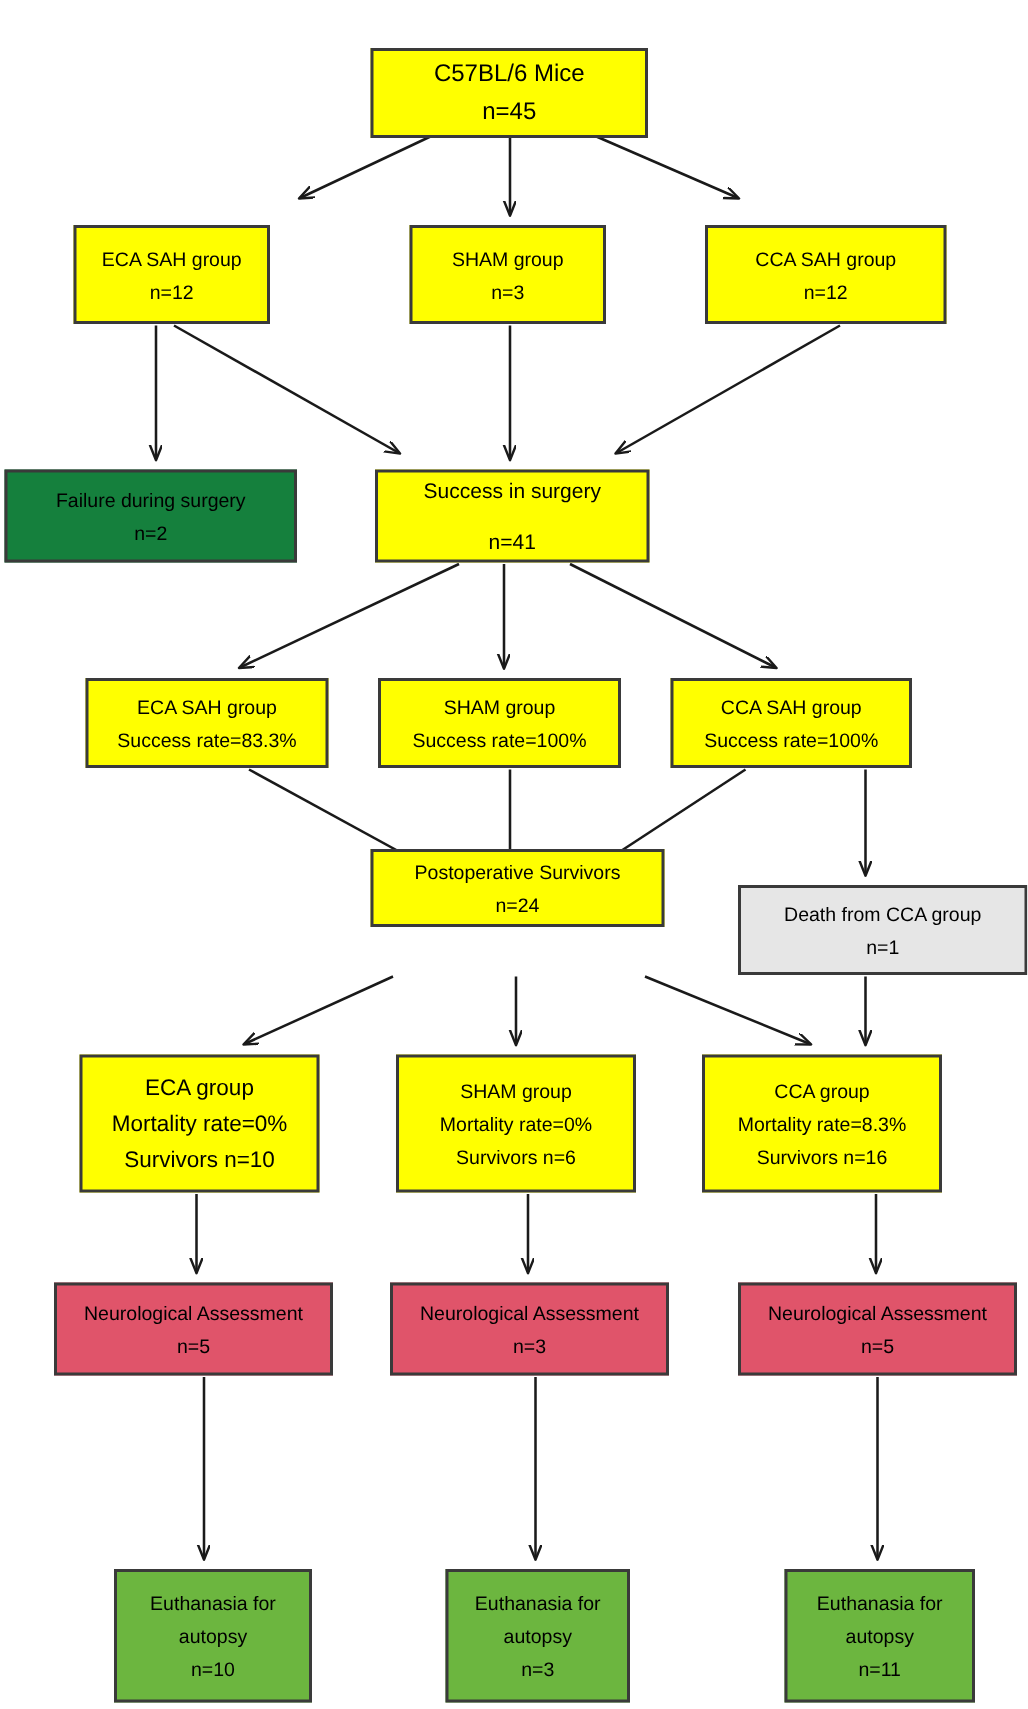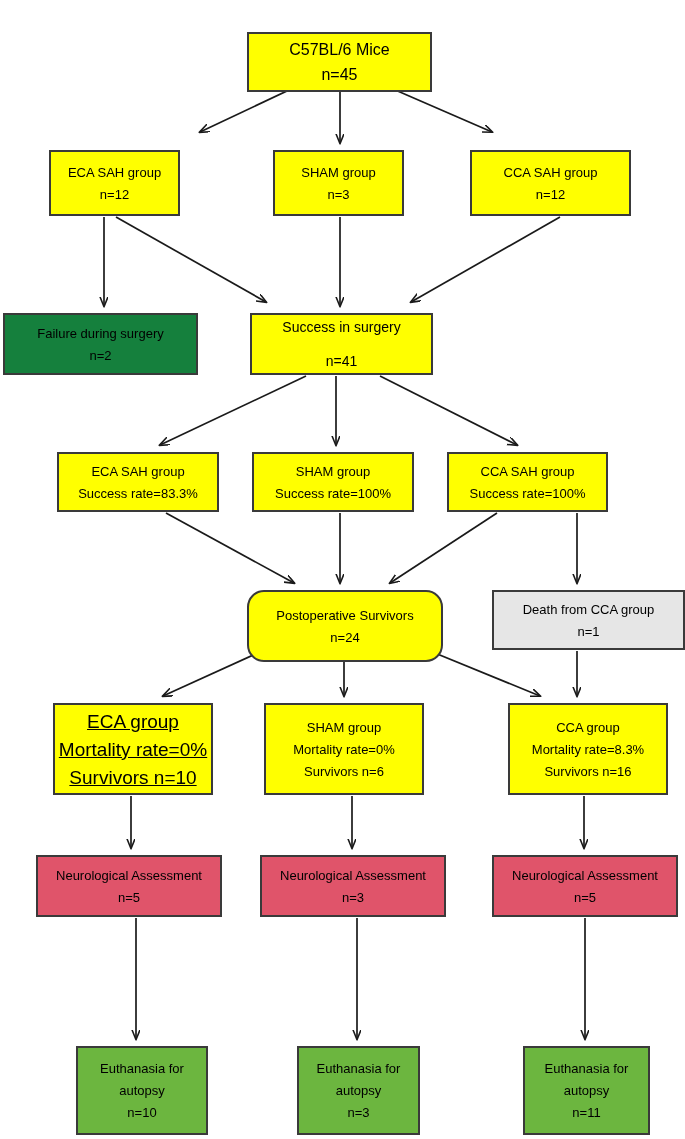--- a/index.html
+++ b/index.html
@@ -111,39 +111,39 @@
         <span class="line">Success rate=83.3%</span>
       </div>
       <div class="node" style="left: 252px; top: 452px; width: 162px; height: 60px; background: rgb(255, 255, 0); border-color: rgb(58, 58, 58); font-size: 13px;">
         <span class="line">SHAM group</span>
         <span class="line">Success rate=100%</span>
       </div>
       <div class="node" style="left: 447px; top: 452px; width: 161px; height: 60px; background: rgb(255, 255, 0); border-color: rgb(58, 58, 58); font-size: 13px;">
         <span class="line">CCA SAH group</span>
         <span class="line">Success rate=100%</span>
       </div>
-      <div class="node" style="left: 247px; top: 590px; width: 196px; height: 72px; background: rgb(255, 255, 0); border-color: rgb(58, 58, 58); font-size: 13px; border-radius: 17px;">
+      <div class="node" style="left: 247px; top: 566px; width: 196px; height: 52px; background: rgb(255, 255, 0); border-color: rgb(58, 58, 58); font-size: 13px;">
         <span class="line">Postoperative Survivors</span>
         <span class="line">n=24</span>
       </div>
       <div class="node" style="left: 492px; top: 590px; width: 193px; height: 60px; background: rgb(230, 230, 230); border-color: rgb(58, 58, 58); font-size: 13px;">
         <span class="line">Death from CCA group</span>
         <span class="line">n=1</span>
       </div>
-      <div class="node" style="left: 53px; top: 703px; width: 160px; height: 92px; background: rgb(255, 255, 0); border-color: rgb(58, 58, 58); font-size: 19px; text-decoration: underline;">
+      <div class="node" style="left: 53px; top: 703px; width: 160px; height: 92px; background: rgb(255, 255, 0); border-color: rgb(58, 58, 58); font-size: 15px;">
         <span class="line">ECA group</span>
         <span class="line">Mortality rate=0%</span>
         <span class="line">Survivors n=10</span>
       </div>
       <div class="node" style="left: 264px; top: 703px; width: 160px; height: 92px; background: rgb(255, 255, 0); border-color: rgb(58, 58, 58); font-size: 13px;">
         <span class="line">SHAM group</span>
         <span class="line">Mortality rate=0%</span>
         <span class="line">Survivors n=6</span>
       </div>
-      <div class="node" style="left: 508px; top: 703px; width: 160px; height: 92px; background: rgb(255, 255, 0); border-color: rgb(58, 58, 58); font-size: 13px;">
+      <div class="node" style="left: 468px; top: 703px; width: 160px; height: 92px; background: rgb(255, 255, 0); border-color: rgb(58, 58, 58); font-size: 13px;">
         <span class="line">CCA group</span>
         <span class="line">Mortality rate=8.3%</span>
         <span class="line">Survivors n=16</span>
       </div>
       <div class="node" style="left: 36px; top: 855px; width: 186px; height: 62px; background: rgb(224, 84, 106); border-color: rgb(58, 58, 58); font-size: 13px;">
         <span class="line">Neurological Assessment</span>
         <span class="line">n=5</span>
       </div>
       <div class="node" style="left: 260px; top: 855px; width: 186px; height: 62px; background: rgb(224, 84, 106); border-color: rgb(58, 58, 58); font-size: 13px;">
         <span class="line">Neurological Assessment</span>

